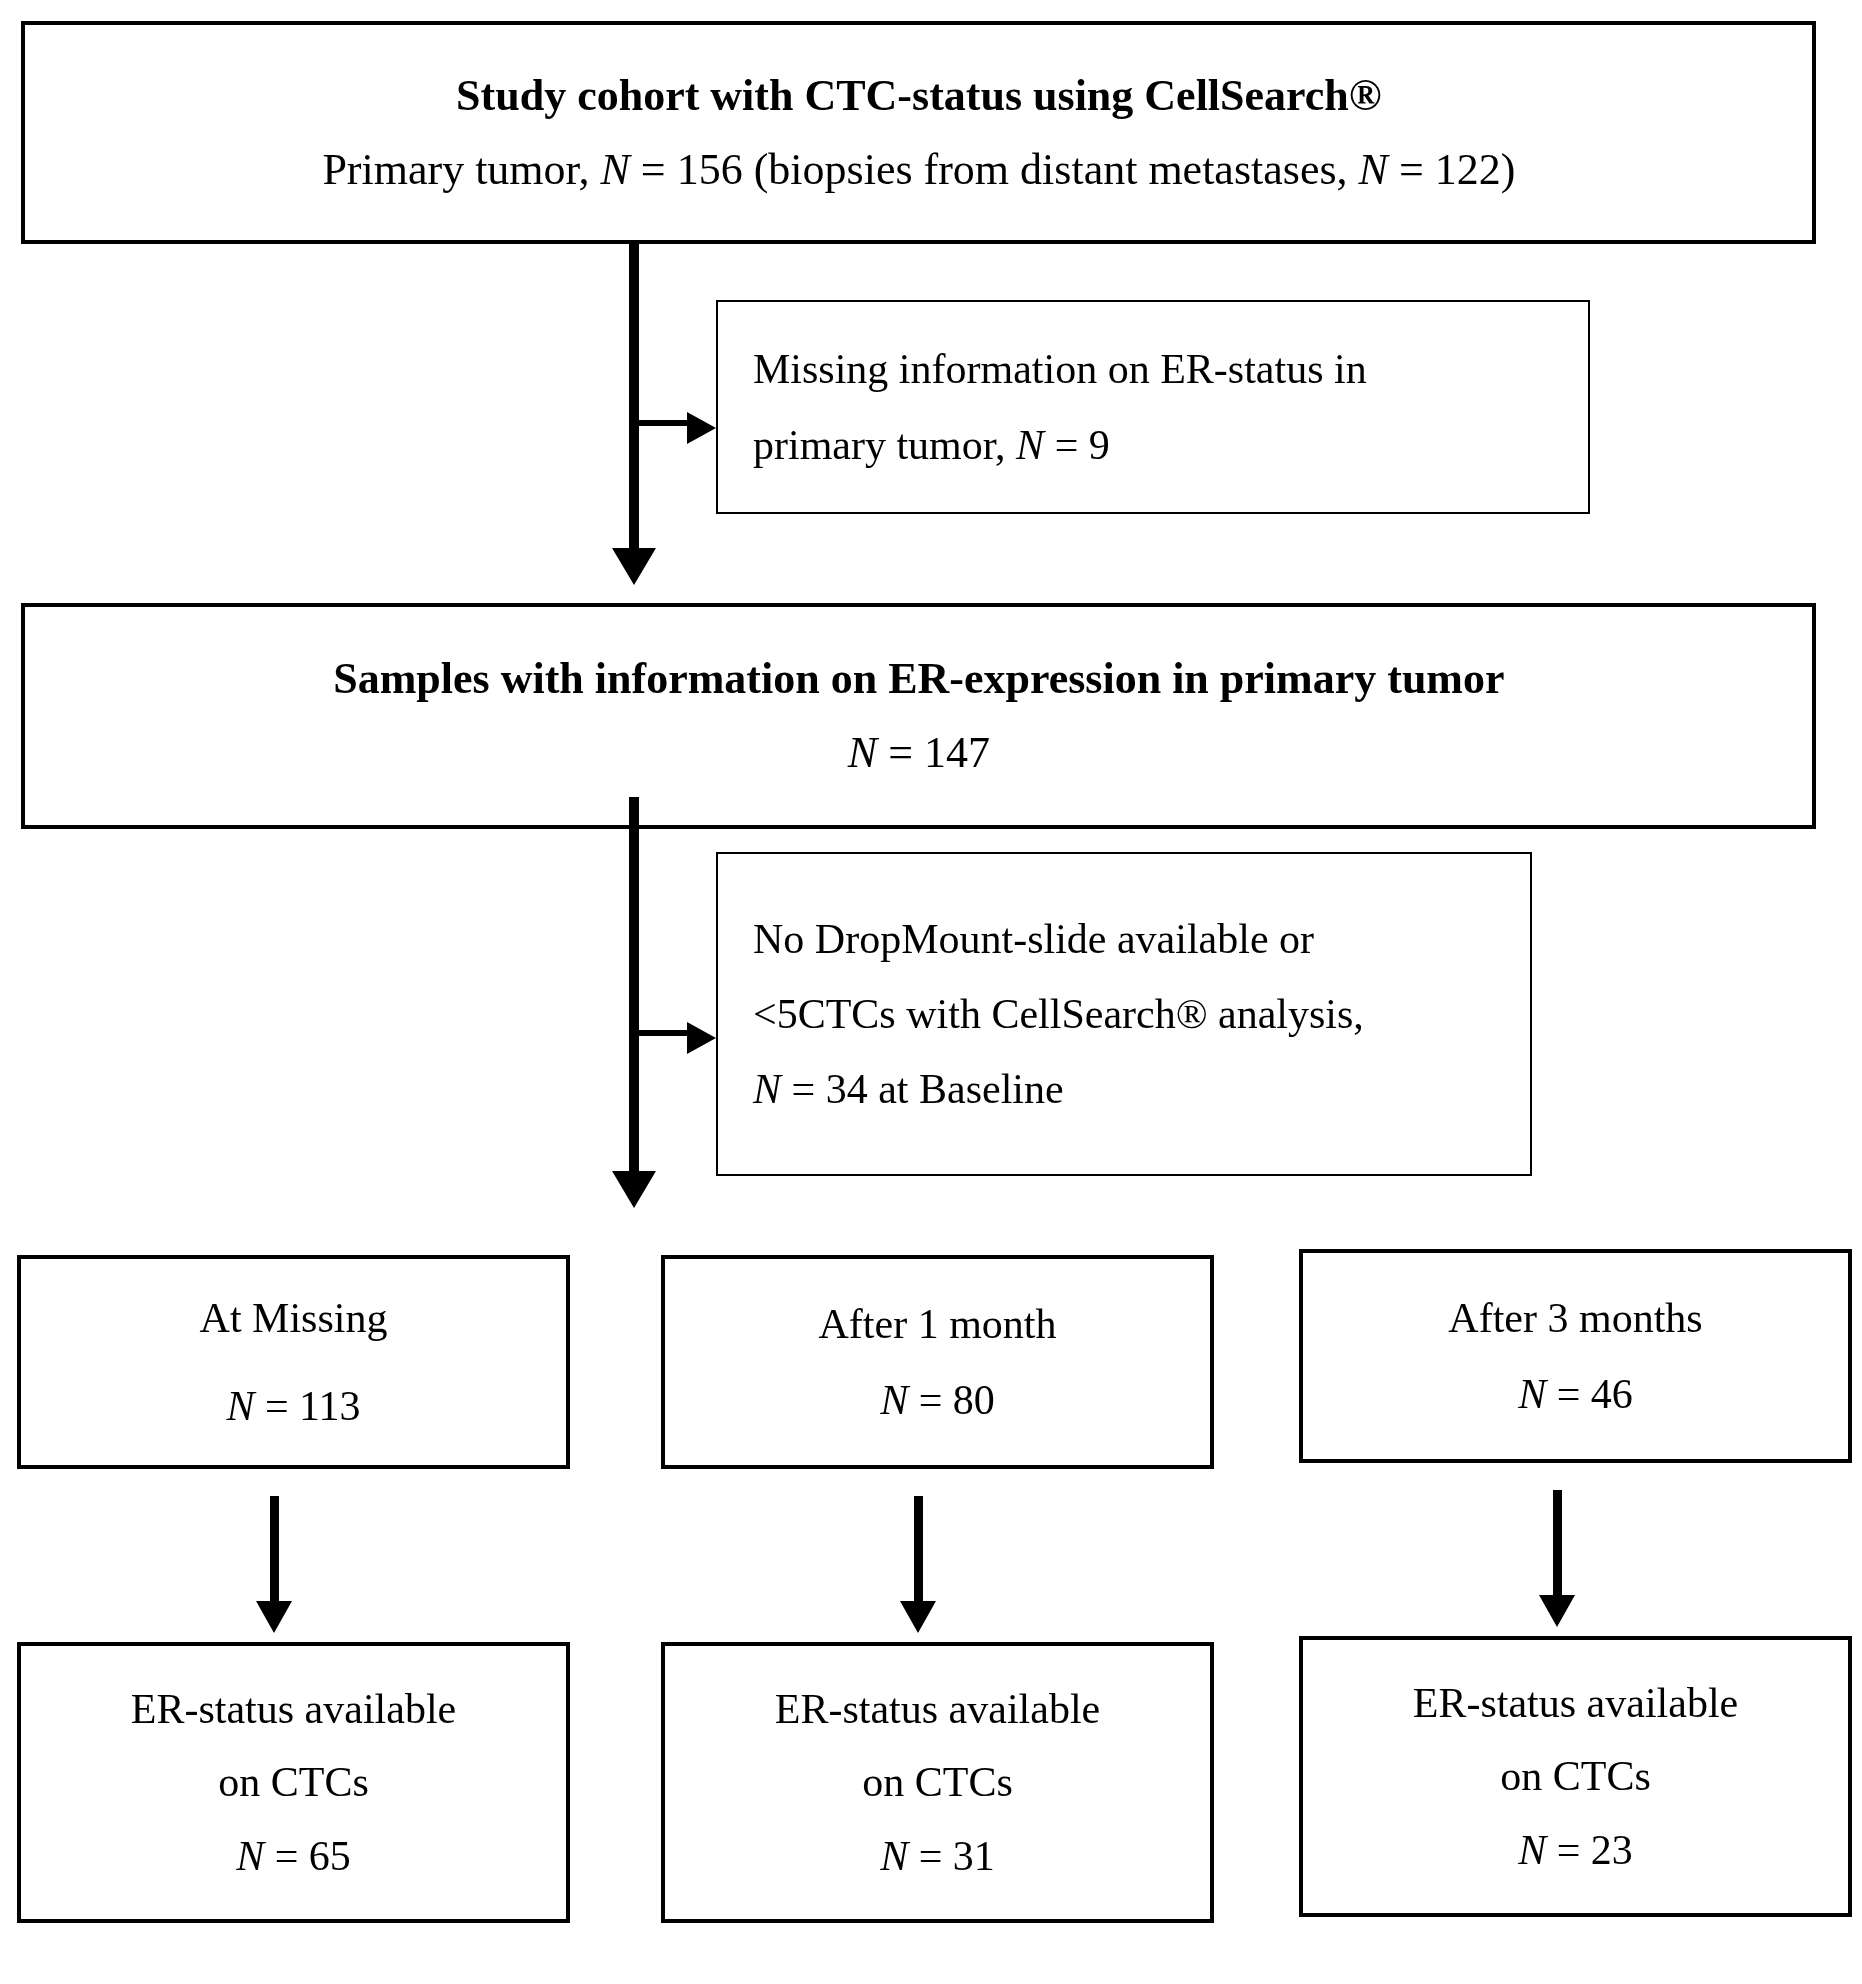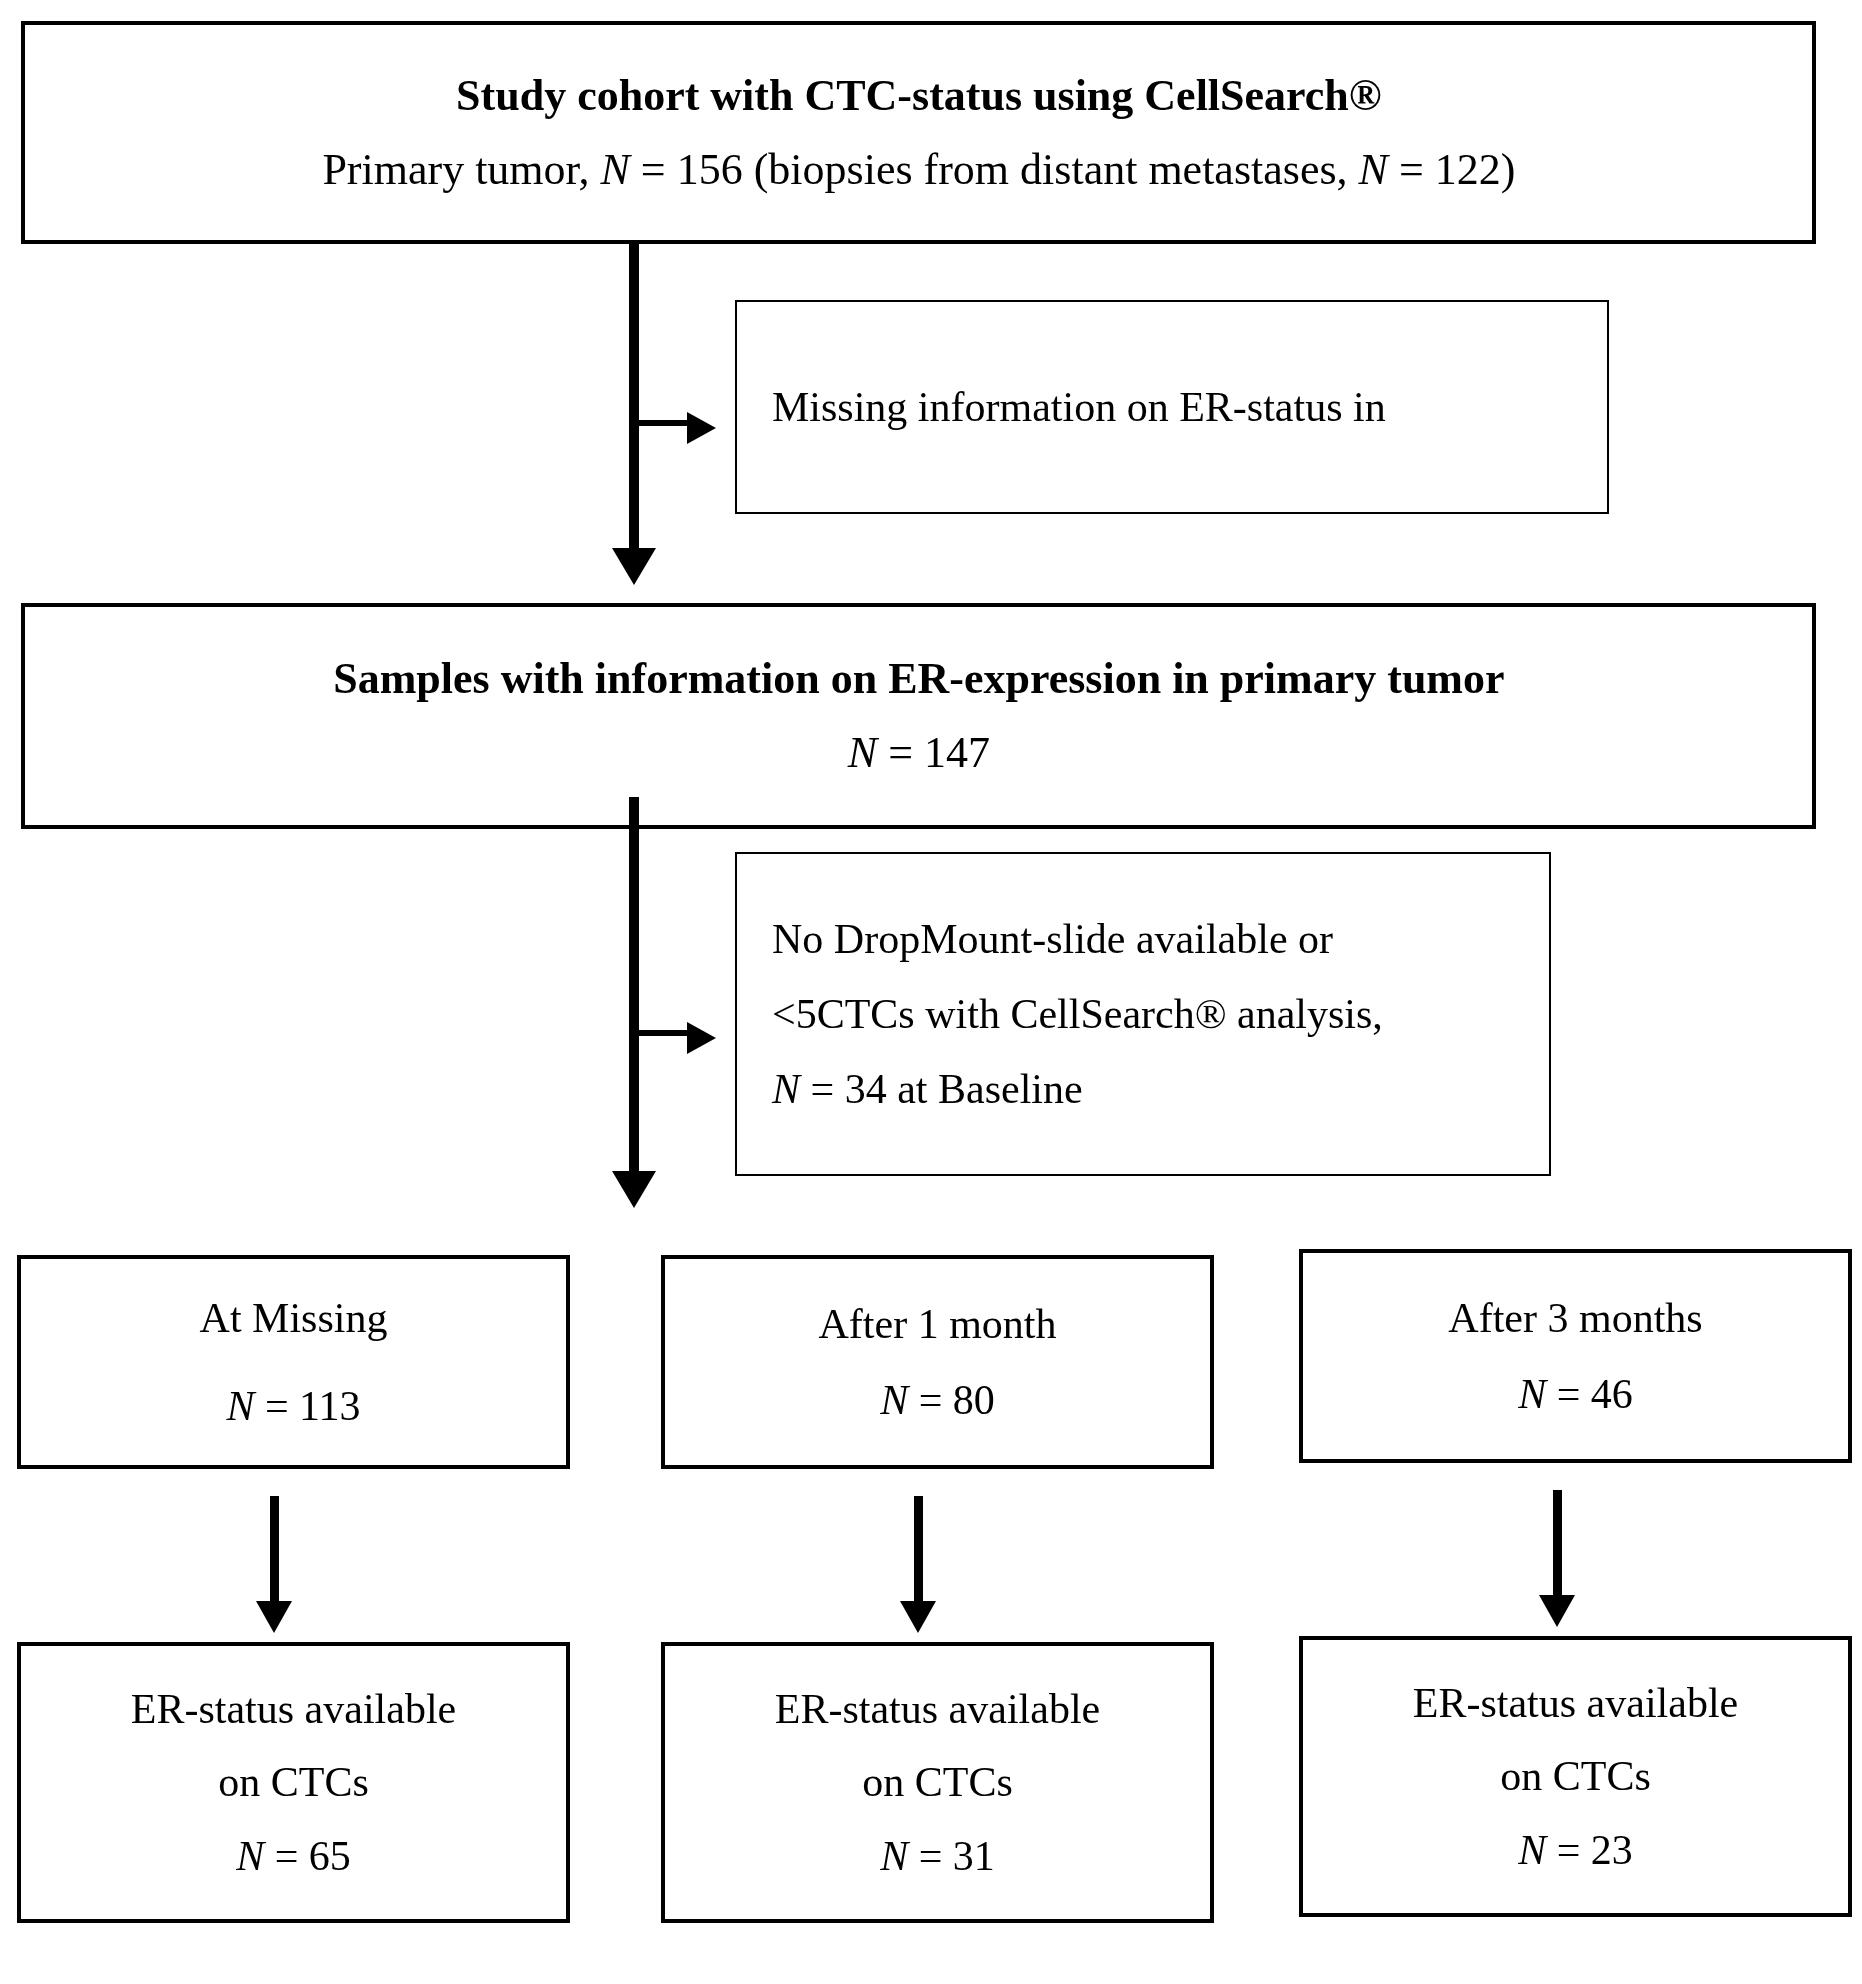--- a/index.html
+++ b/index.html
@@ -25,21 +25,20 @@
     flex-direction: column;
     align-items: center;
     justify-content: center;
     text-align: center;
   }
   .box.thick { border: 4.3px solid #000000; }
   .box.thin  { border: 2.4px solid #000000; }
   .box.left-aligned {
     align-items: flex-start;
     text-align: left;
-    margin-left: 19px;
   }
 
   .line {
     line-height: 1.05;
     white-space: nowrap;
   }
   .line.bold { font-weight: bold; }
   .ital { font-style: italic; }
 
   
@@ -89,20 +88,23 @@
   </div>
 
   <div class="vline" style="left:629px; top:244px; width:9.8px; height:305px;"></div>
   <div class="arrowdown" style="left:612px; top:548px;"></div>
 
   <div class="hline" style="left:634px; top:420px; width:61px; height:5.5px;"></div>
   <div class="arrowright" style="left:687px; top:412px;"></div>
 
   <div class="box thin left-aligned" style="left:716px; top:300px; width:874px; height:214px; padding-left:35px;">
     <div class="line fs-excl">Missing information on ER-status in</div>
+    <div class="line fs-excl" style="margin-top:32px;">
+      <span>primary tumor, </span><span class="ital">N</span><span> = 9</span>
+    </div>
   </div>
 
   <div class="box thick" style="left:21.4px; top:571px; width:1795px; height:226px;margin-top:32px;">
     <div class="line bold fs-main">Samples with information on ER-expression in primary tumor</div>
     <div class="line fs-main" style="margin-top:28px;">
       <span class="ital">N</span><span> = 147</span>
     </div>
   </div>
 
   <div class="vline" style="left:629px; top:797px; width:9.8px; height:375px;"></div>

